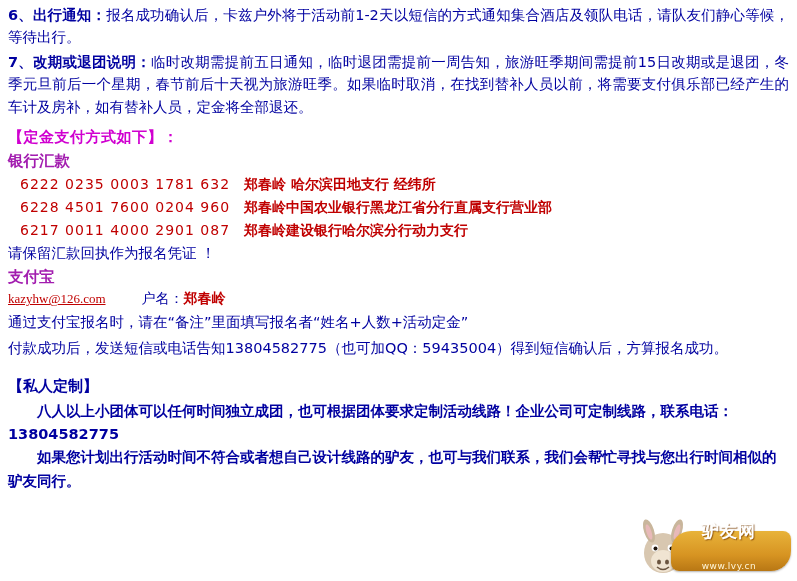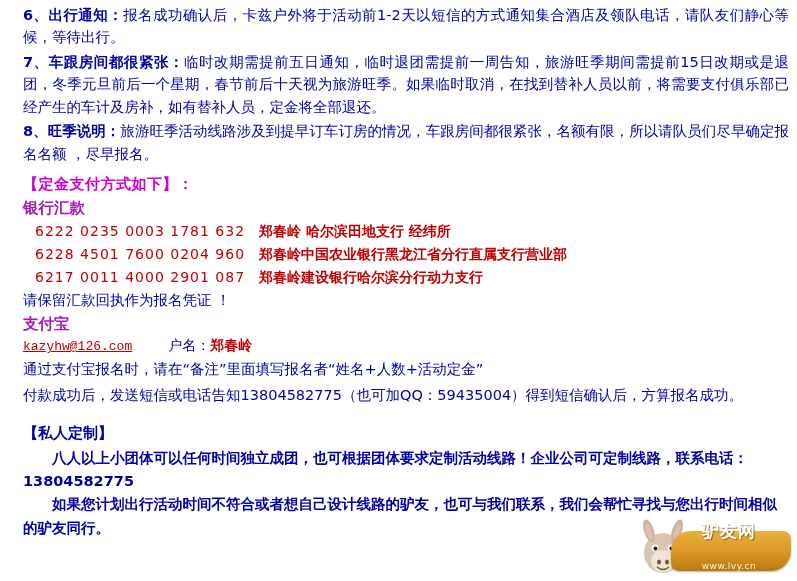--- a/index.html
+++ b/index.html
@@ -13,21 +13,21 @@
     font-family: "DejaVu Sans", "Liberation Sans", sans-serif;
     color: #000080;
     font-size: 14px;
     overflow: hidden;
     position: relative;
   }
   .page {
     position: relative;
     width: 797px;
     height: 581px;
-    padding: 4px 8px 0 23px;
+    padding: 4px 8px 0 8px;
     box-sizing: border-box;
   }
   .para {
     color: #0000a0;
     font-size: 14.5px;
     line-height: 1.55;
     margin: 0 0 2px 0;
     text-align: justify;
   }
   .num-para {
@@ -71,21 +71,21 @@
     font-weight: bold;
     margin-left: 14px;
   }
   .alipay-row {
     margin: 2px 0 2px 0;
     font-size: 14px;
   }
   .alipay-mail {
     color: #c00000;
     text-decoration: underline;
-    font-family: Liberation Mono, monospace;
+    font-family: Liberation Serif, serif;
     font-size: 13px;
   }
   .alipay-owner-label {
     color: #0000a0;
     margin-left: 36px;
   }
   .alipay-owner {
     color: #c00000;
     font-weight: bold;
   }
@@ -166,26 +166,23 @@
 </head>
 <body>
 
 <div class="page">
 
   <div class="para num-para">
     <span>6、</span><span>出行通知：</span><span class="body">报名成功确认后，卡兹户外将于活动前1-2天以短信的方式通知集合酒店及领队电话，请队友们静心等候，等待出行。</span>
   </div>
 
   <div class="para num-para">
-    <span>7、</span><span>车跟房间都很紧张：</span><span class="body">临时改期需提前五日通知，临时退团需提前一周告知，旅游旺季期间需提前15日改期或是退团，冬季元旦前后一个星期，春节前后十天视为旅游旺季。如果临时取消，在找到替补人员以前，将需要支付俱乐部已经产生的车计及房补，如有替补人员，定金将全部退还。</span>
-  </div>
-
-  <div class="para num-para">
-    <span>8、</span><span>旺季说明：</span><span class="body">旅游旺季活动线路涉及到提早订车订房的情况，车跟房间都很紧张，名额有限，所以请队员们尽早确定报名名额 ，尽早报名。</span>
-  </div>
+    <span>7、</span><span>改期或退团说明：</span><span class="body">临时改期需提前五日通知，临时退团需提前一周告知，旅游旺季期间需提前15日改期或是退团，冬季元旦前后一个星期，春节前后十天视为旅游旺季。如果临时取消，在找到替补人员以前，将需要支付俱乐部已经产生的车计及房补，如有替补人员，定金将全部退还。</span>
+  </div>
+
 
   <div class="section-title">【定金支付方式如下】：</div>
 
   <div class="bank-head">银行汇款</div>
 
 
   <div class="acct-row">
     <span class="acct-num">6222  0235  0003  1781  632</span><span class="acct-bank">郑春岭  哈尔滨田地支行  经纬所</span>
   </div>
   <div class="acct-row">

